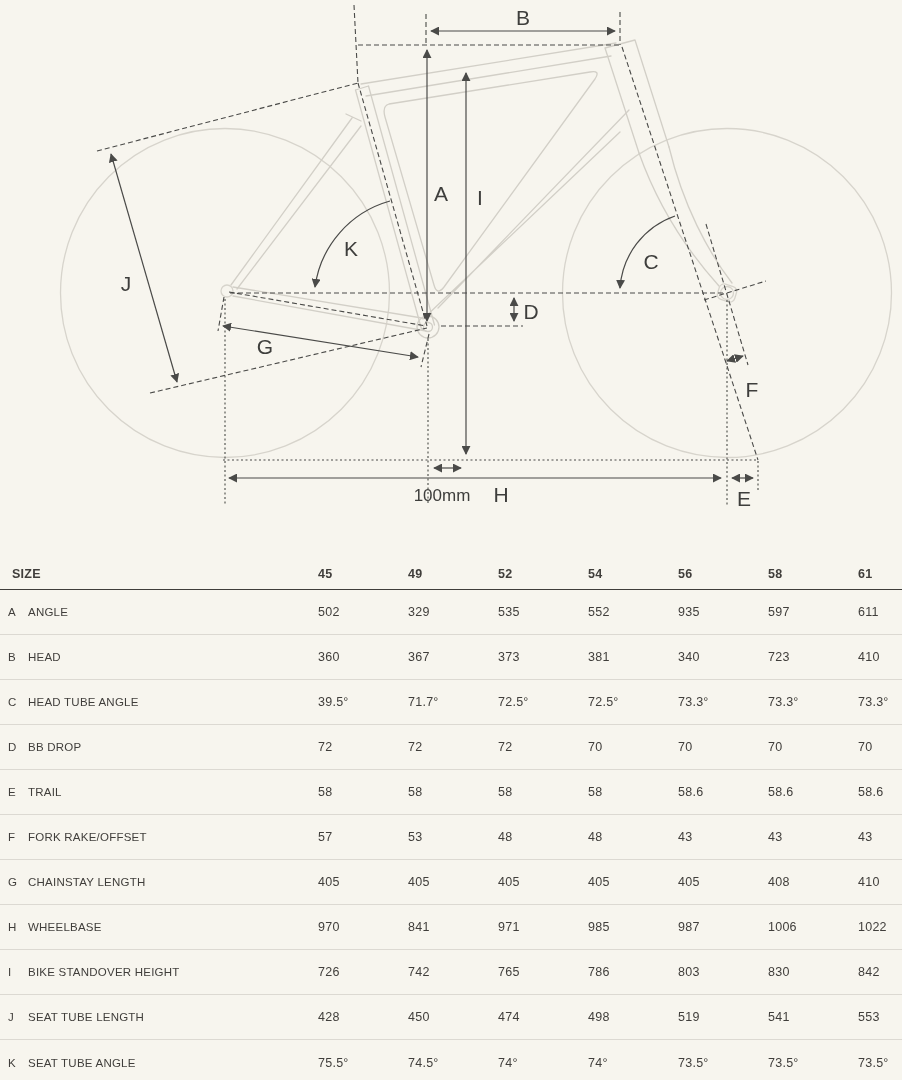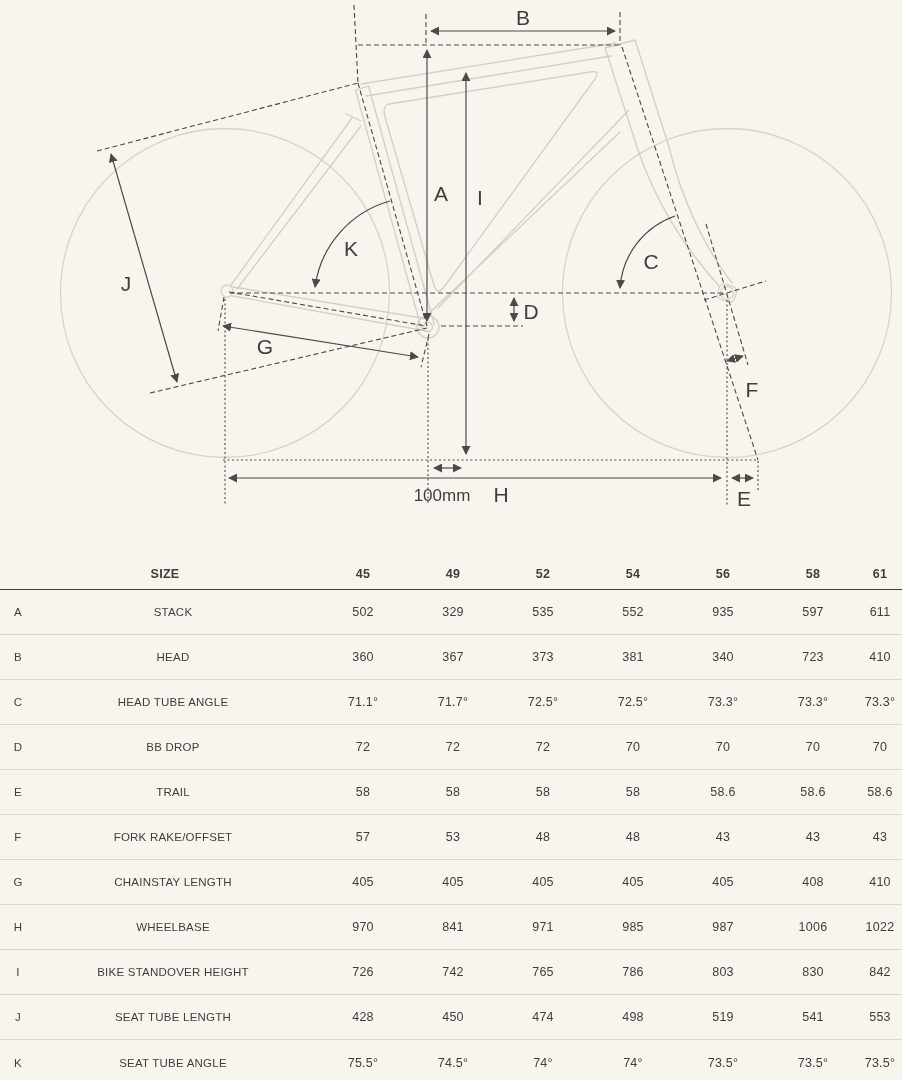--- a/index.html
+++ b/index.html
@@ -21,21 +21,20 @@
   
   .geo-table{margin-top:18px;width:902px;}
   .trow{
     display:grid;
     grid-template-columns:20px 290px repeat(6,90px) 1fr;
     align-items:center;
     height:45px;
     border-bottom:1px solid #dcd9d2;
     padding-left:8px;
     box-sizing:border-box;
-    text-align:center;
   }
   .trow.thead{
     height:32px;
     border-bottom:1px solid #3f3d3a;
   }
   .trow:last-child{border-bottom:none;}
   .cell{
     font-size:12.5px;
     color:#403e3b;
     letter-spacing:.02em;
@@ -153,21 +152,21 @@
         <div class="cell val">45</div>
         <div class="cell val">49</div>
         <div class="cell val">52</div>
         <div class="cell val">54</div>
         <div class="cell val">56</div>
         <div class="cell val">58</div>
         <div class="cell val">61</div>
       </div>
       <div class="trow">
         <div class="cell letter">A</div>
-        <div class="cell label">STACK</div>
+        <div class="cell label">ANGLE</div>
         <div class="cell val">502</div>
         <div class="cell val">329</div>
         <div class="cell val">535</div>
         <div class="cell val">552</div>
         <div class="cell val">935</div>
         <div class="cell val">597</div>
         <div class="cell val">611</div>
       </div>
       <div class="trow">
         <div class="cell letter">B</div>
@@ -176,21 +175,21 @@
         <div class="cell val">367</div>
         <div class="cell val">373</div>
         <div class="cell val">381</div>
         <div class="cell val">340</div>
         <div class="cell val">723</div>
         <div class="cell val">410</div>
       </div>
       <div class="trow">
         <div class="cell letter">C</div>
         <div class="cell label">HEAD TUBE ANGLE</div>
-        <div class="cell val">71.1°</div>
+        <div class="cell val">39.5°</div>
         <div class="cell val">71.7°</div>
         <div class="cell val">72.5°</div>
         <div class="cell val">72.5°</div>
         <div class="cell val">73.3°</div>
         <div class="cell val">73.3°</div>
         <div class="cell val">73.3°</div>
       </div>
       <div class="trow">
         <div class="cell letter">D</div>
         <div class="cell label">BB DROP</div>

